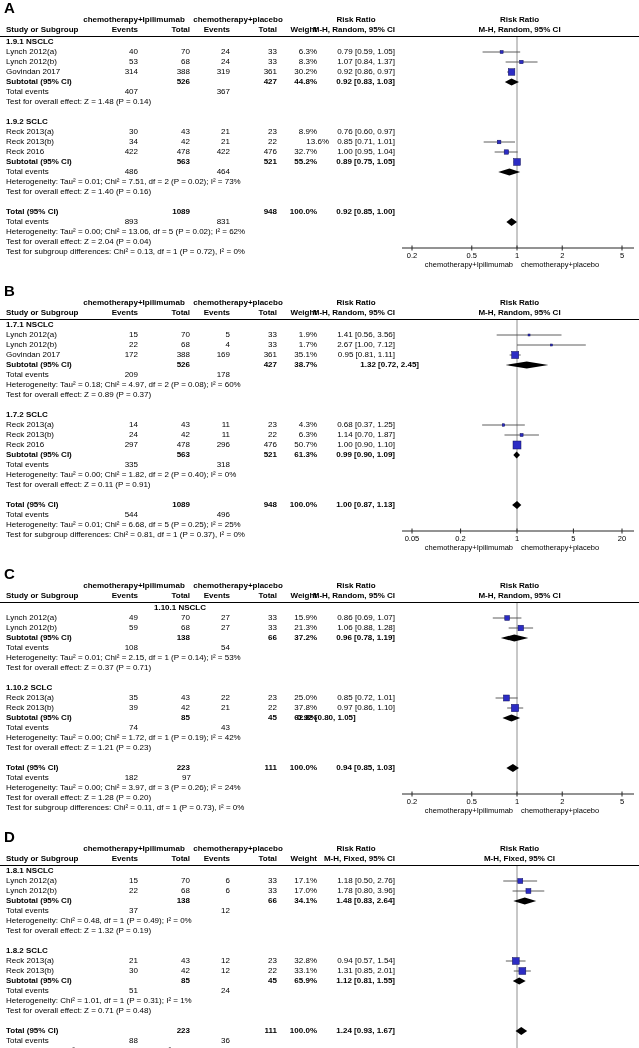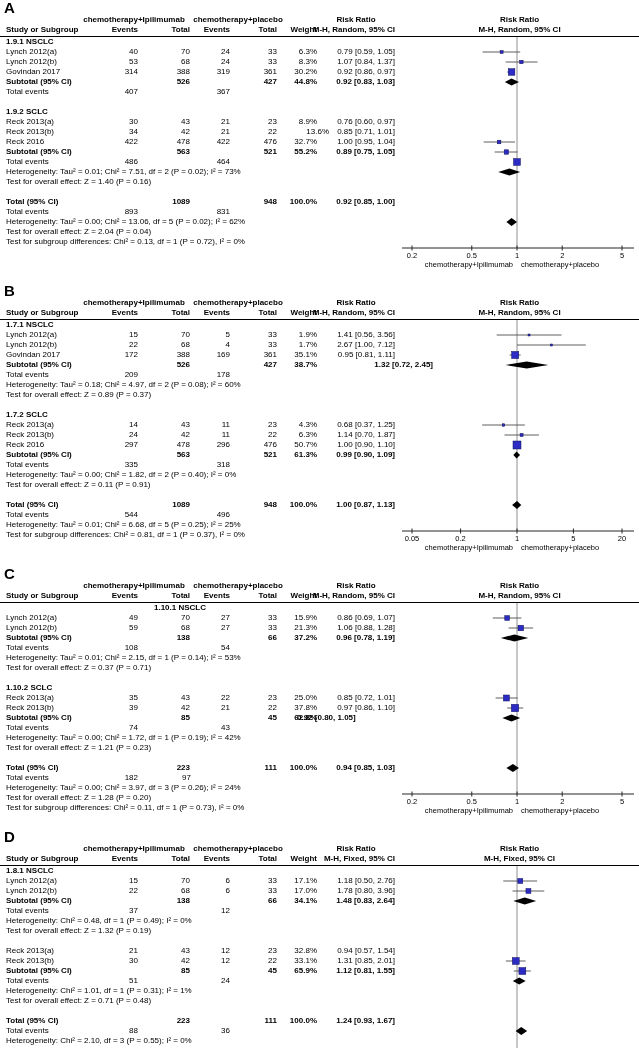--- a/index.html
+++ b/index.html
@@ -77,20 +77,23 @@
           <div class="c b" style="left: 142px; width: 48px; text-align: right;">526</div>
           <div class="c b" style="left: 229px; width: 48px; text-align: right;">427</div>
           <div class="c b" style="left: 269px; width: 48px; text-align: right;">44.8%</div>
           <div class="c b" style="left: 307px; width: 88px; text-align: right;">0.92 [0.83, 1.03]</div>
         </div>
         <div class="row">
           <div class="c" style="left: 6px; width: 100px; text-align: left;">Total events</div>
           <div class="c" style="left: 90px; width: 48px; text-align: right;">407</div>
           <div class="c" style="left: 182px; width: 48px; text-align: right;">367</div>
         </div>
+        <div class="row">
+          <div class="c" style="left: 6px; width: 390px; text-align: left;">Test for overall effect: Z = 1.48 (P = 0.14)</div>
+        </div>
         <div class="row"></div>
         <div class="row">
           <div class="c b" style="left: 6px; width: 200px; text-align: left;">1.9.2 SCLC</div>
         </div>
         <div class="row">
           <div class="c" style="left: 6px; width: 100px; text-align: left;">Reck 2013(a)</div>
           <div class="c" style="left: 90px; width: 48px; text-align: right;">30</div>
           <div class="c" style="left: 142px; width: 48px; text-align: right;">43</div>
           <div class="c" style="left: 182px; width: 48px; text-align: right;">21</div>
           <div class="c" style="left: 229px; width: 48px; text-align: right;">23</div>
@@ -237,21 +240,21 @@
           <div class="c" style="left: 182px; width: 48px; text-align: right;">169</div>
           <div class="c" style="left: 229px; width: 48px; text-align: right;">361</div>
           <div class="c" style="left: 269px; width: 48px; text-align: right;">35.1%</div>
           <div class="c" style="left: 307px; width: 88px; text-align: right;">0.95 [0.81, 1.11]</div>
         </div>
         <div class="row">
           <div class="c b" style="left: 6px; width: 100px; text-align: left;">Subtotal (95% CI)</div>
           <div class="c b" style="left: 142px; width: 48px; text-align: right;">526</div>
           <div class="c b" style="left: 229px; width: 48px; text-align: right;">427</div>
           <div class="c b" style="left: 269px; width: 48px; text-align: right;">38.7%</div>
-          <div class="c b" style="left: 321px; width: 112px; text-align: right;">1.32 [0.72, 2.45]</div>
+          <div class="c b" style="left: 307px; width: 112px; text-align: right;">1.32 [0.72, 2.45]</div>
         </div>
         <div class="row">
           <div class="c" style="left: 6px; width: 100px; text-align: left;">Total events</div>
           <div class="c" style="left: 90px; width: 48px; text-align: right;">209</div>
           <div class="c" style="left: 182px; width: 48px; text-align: right;">178</div>
         </div>
         <div class="row">
           <div class="c" style="left: 6px; width: 390px; text-align: left;">Heterogeneity: Tau² = 0.18; Chi² = 4.97, df = 2 (P = 0.08); I² = 60%</div>
         </div>
         <div class="row">
@@ -564,20 +567,23 @@
           <div class="c" style="left: 182px; width: 48px; text-align: right;">12</div>
         </div>
         <div class="row">
           <div class="c" style="left: 6px; width: 390px; text-align: left;">Heterogeneity: Chi² = 0.48, df = 1 (P = 0.49); I² = 0%</div>
         </div>
         <div class="row">
           <div class="c" style="left: 6px; width: 390px; text-align: left;">Test for overall effect: Z = 1.32 (P = 0.19)</div>
         </div>
         <div class="row"></div>
         <div class="row">
+          <div class="c b" style="left: 6px; width: 200px; text-align: left;">1.8.2 SCLC</div>
+        </div>
+        <div class="row">
           <div class="c" style="left: 6px; width: 100px; text-align: left;">Reck 2013(a)</div>
           <div class="c" style="left: 90px; width: 48px; text-align: right;">21</div>
           <div class="c" style="left: 142px; width: 48px; text-align: right;">43</div>
           <div class="c" style="left: 182px; width: 48px; text-align: right;">12</div>
           <div class="c" style="left: 229px; width: 48px; text-align: right;">23</div>
           <div class="c" style="left: 269px; width: 48px; text-align: right;">32.8%</div>
           <div class="c" style="left: 307px; width: 88px; text-align: right;">0.94 [0.57, 1.54]</div>
         </div>
         <div class="row">
           <div class="c" style="left: 6px; width: 100px; text-align: left;">Reck 2013(b)</div>

